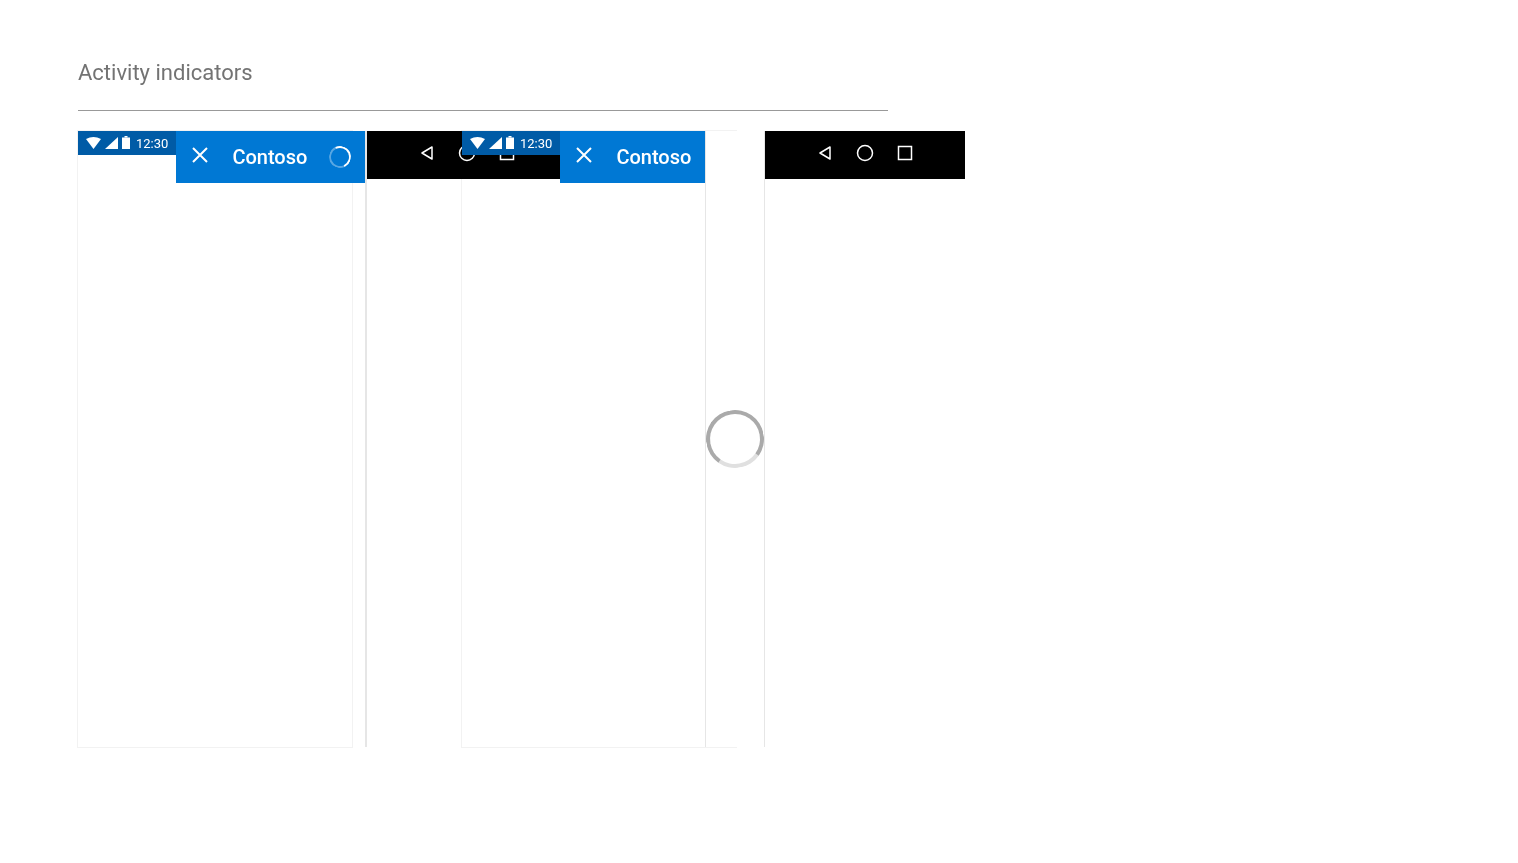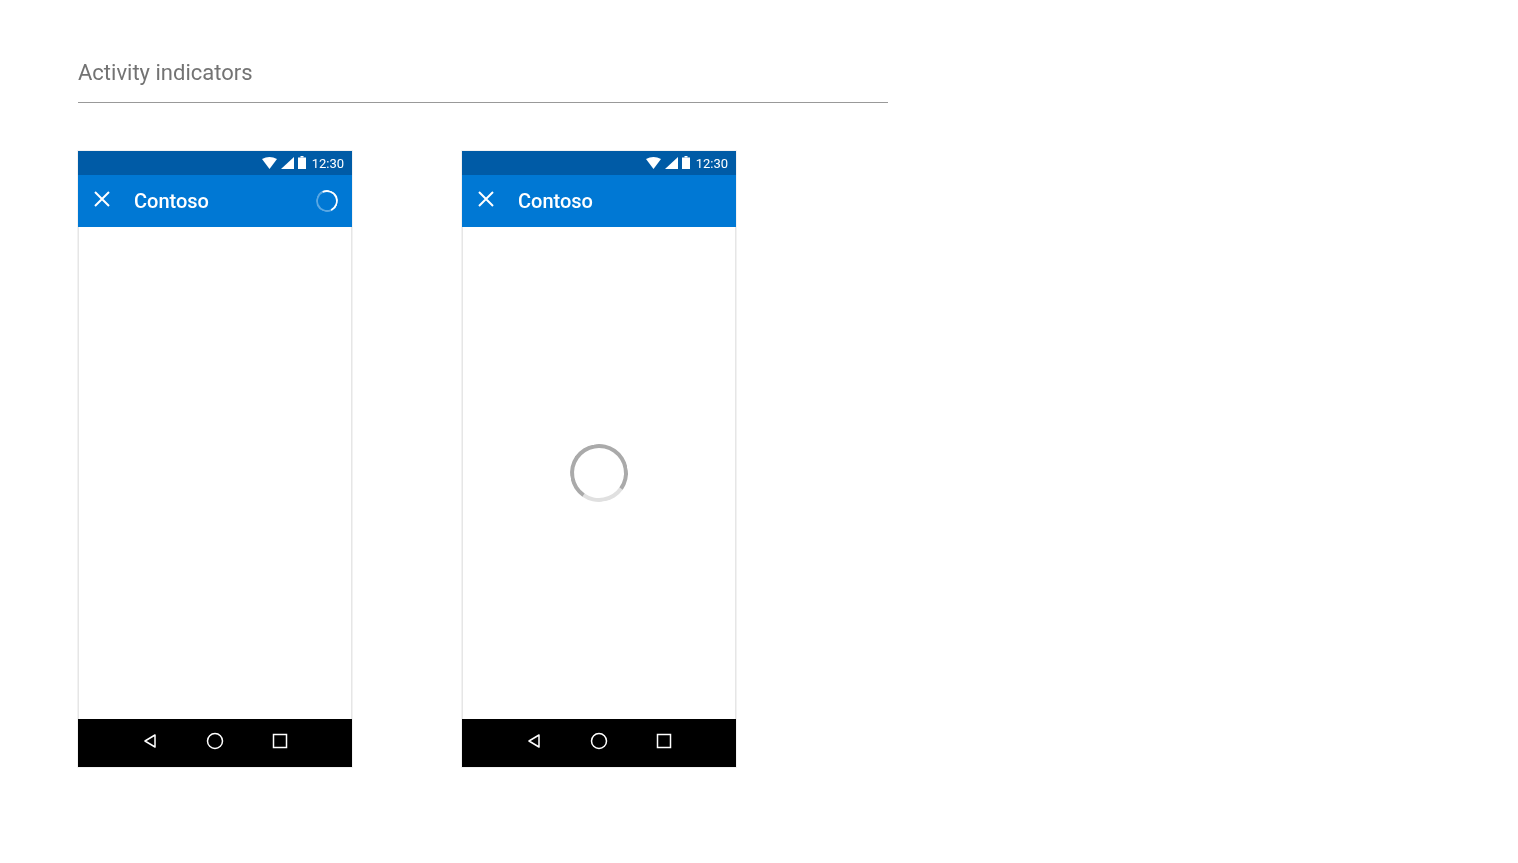--- a/index.html
+++ b/index.html
@@ -9,34 +9,34 @@
     }
     body {
       font-family: Roboto, "Segoe UI", Arial, sans-serif;
       background: #ffffff;
       padding: 60px 78px;
     }
     .page-title {
       font-size: 22px;
       color: #737373;
       font-weight: 400;
-      padding-bottom: 17px;
+      padding-bottom: 25px;
       border-bottom: 1px solid #999;
       width: 810px;
-      margin-bottom: 48px;
+      margin-bottom: 20px;
     }
     .phones-row {
       display: flex;
       gap: 110px;
     }
     .phone {
       width: 274px;
       height: 616px;
       display: flex;
-      flex-direction: column;
+      flex-direction: row;
       box-shadow: 0 0 0 1px rgba(0,0,0,0.05);
     }
     .status-bar {
       height: 24px;
       background: #005ba6;
       display: flex;
       align-items: center;
       justify-content: flex-end;
       padding: 0 8px;
       gap: 4px;

